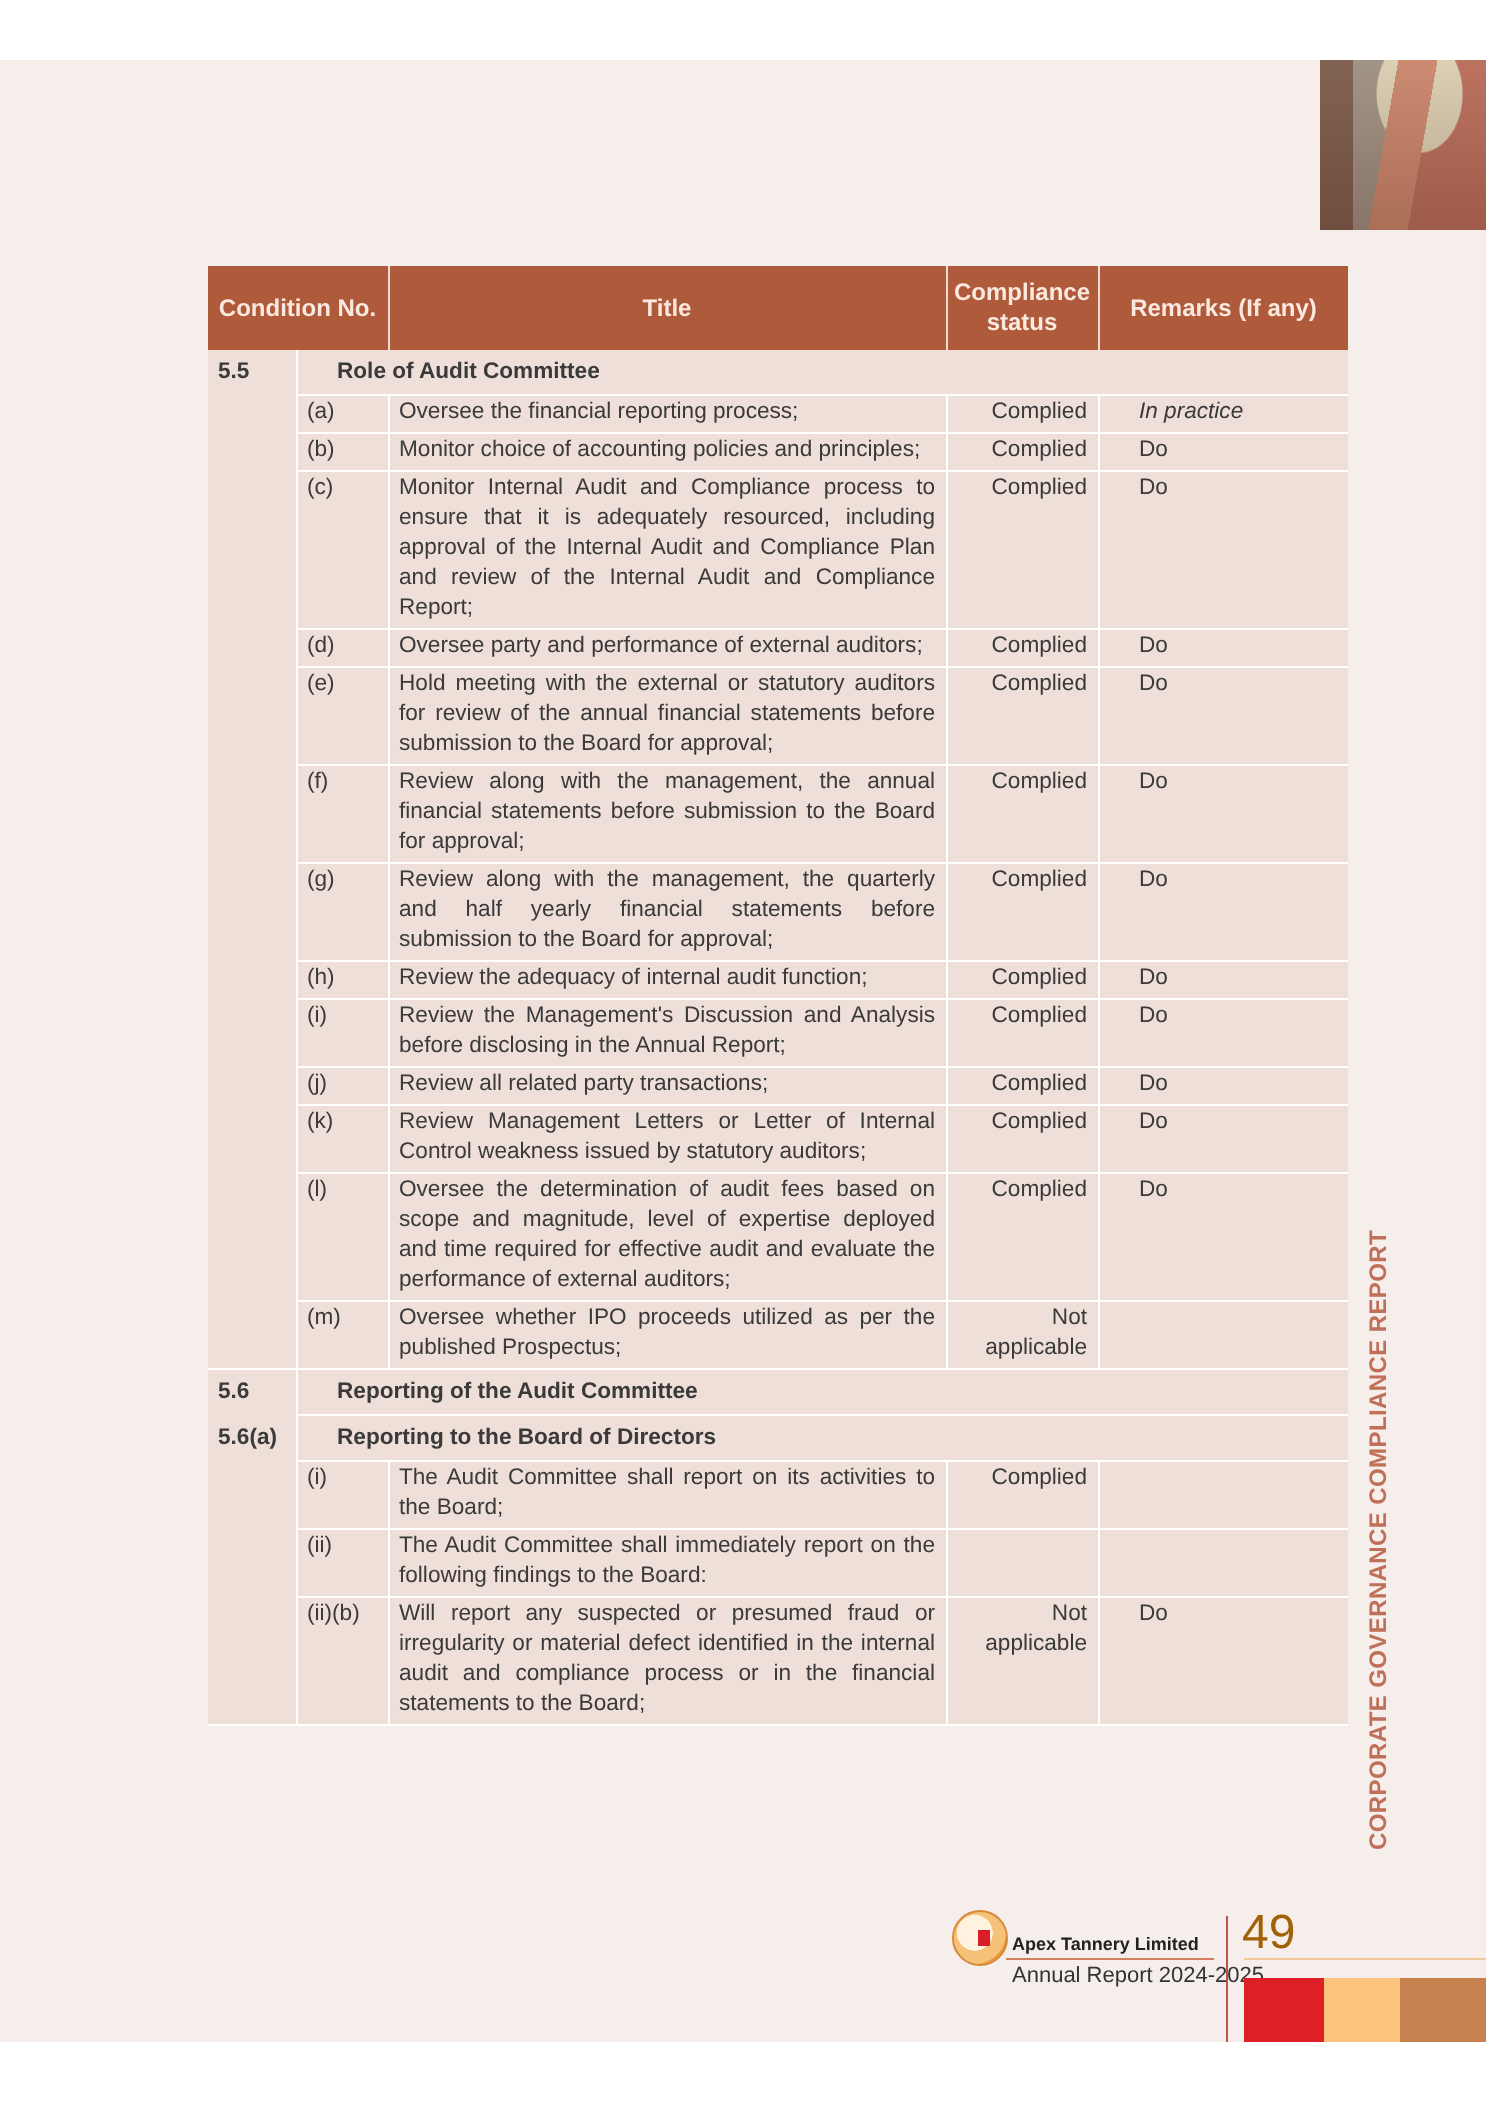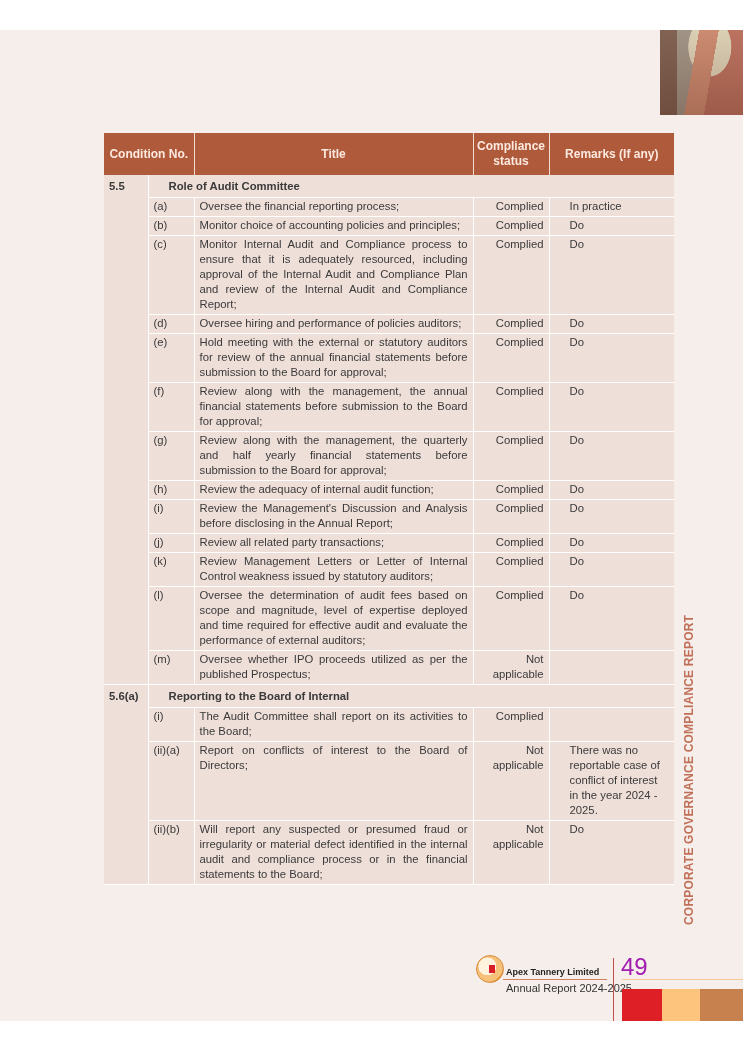--- a/index.html
+++ b/index.html
@@ -43,37 +43,37 @@
     background: #efdfd9; vertical-align: top;
     border-right: 1px solid #ffffff; border-bottom: 1px solid #ffffff;
     padding: 1px 5px 2px 5px;
   }
   .ctable td:last-child { border-right: none; padding-left: 20px; }
   .ctable tr.section td { font-weight: bold; padding-top: 4px; padding-bottom: 3px; }
   .ctable td.no-bottom { border-bottom: none; }
   .ctable td.title { text-align: justify; }
   .ctable td.status { text-align: right; }
   .ctable td.remark-center { text-align: left; }
-  .ctable td.remark-left { text-align: left; }
+  .ctable td.remark-left { text-align: left; font-style: italic; }
 
   .side-title {
     position: absolute; left: 682px; top: 925px; width: 320px;
     transform: rotate(-90deg); transform-origin: 0 0;
     color: #c07058; font-weight: bold; font-size: 12px; letter-spacing: 0.2px;
     white-space: nowrap;
   }
 
   .footer-logo { position: absolute; left: 476px; top: 955px; width: 26px; height: 26px; border-radius: 50%;
     background: radial-gradient(circle at 40% 40%, #fff3e0 0 40%, #f6c27a 41% 70%, #e99a3a 71%); border: 1px solid #d6893a; }
   .footer-logo .mark { position:absolute; left: 12px; top: 9px; width: 6px; height: 8px; background: #d91f26; }
   .company { position: absolute; left: 506px; top: 967px; font-size: 9px; font-weight: bold; color: #222; }
   .company-rule { position:absolute; left: 503px; top: 979px; width: 104px; height: 1px; background: #d08060; }
   .report-year { position: absolute; left: 506px; top: 982px; font-size: 11px; color: #333; }
   .vline { position: absolute; left: 613px; top: 958px; width: 1px; height: 63px; background: #c0504a; }
-  .page-num { position: absolute; left: 621px; top: 953px; font-size: 24px; color: #a21caf; }
+  .page-num { position: absolute; left: 621px; top: 953px; font-size: 24px; color: #a16207; }
   .num-rule { position:absolute; left: 622px; top: 979px; width: 121px; height: 1px; background: #f2c89a; }
   .bar { position: absolute; top: 989px; height: 32px; }
   .bar.b1 { left: 622px; width: 40px; background: #df1f26; }
   .bar.b2 { left: 662px; width: 38px; background: #fcc47c; }
   .bar.b3 { left: 700px; width: 43px; background: #c7814f; }
 </style>
 </head>
 <body>
 
 <div class="page"></div>
@@ -119,21 +119,21 @@
       <tr>
         <td class="no-bottom"></td>
         <td>(c)</td>
         <td class="title">Monitor Internal Audit and Compliance process to ensure that it is adequately resourced, including approval of the Internal Audit and Compliance Plan and review of the Internal Audit and Compliance Report;</td>
         <td class="status">Complied</td>
         <td class="remark-center">Do</td>
       </tr>
       <tr>
         <td class="no-bottom"></td>
         <td>(d)</td>
-        <td class="title">Oversee hiring and performance of policies auditors;</td>
+        <td class="title">Oversee party and performance of external auditors;</td>
         <td class="status">Complied</td>
         <td class="remark-center">Do</td>
       </tr>
       <tr>
         <td class="no-bottom"></td>
         <td>(e)</td>
         <td class="title">Hold meeting with the external or statutory auditors for review of the annual financial statements before submission to the Board for approval;</td>
         <td class="status">Complied</td>
         <td class="remark-center">Do</td>
       </tr>
@@ -187,36 +187,40 @@
         <td class="remark-center">Do</td>
       </tr>
       <tr>
         <td class=""></td>
         <td>(m)</td>
         <td class="title">Oversee whether IPO proceeds utilized as per the published Prospectus;</td>
         <td class="status">Not applicable</td>
         <td class="remark-center"></td>
       </tr>
       <tr class="section">
+        <td class="no-bottom">5.6</td>
+        <td colspan="4">Reporting of the Audit Committee</td>
+      </tr>
+      <tr class="section">
         <td class="no-bottom">5.6(a)</td>
-        <td colspan="4">Reporting to the Board of Internal</td>
+        <td colspan="4">Reporting to the Board of Directors</td>
       </tr>
       <tr>
         <td class="no-bottom"></td>
         <td>(i)</td>
         <td class="title">The Audit Committee shall report on its activities to the Board;</td>
         <td class="status">Complied</td>
         <td class="remark-center"></td>
       </tr>
       <tr>
         <td class="no-bottom"></td>
-        <td>(ii)(a)</td>
-        <td class="title">Report on conflicts of interest to the Board of Directors;</td>
-        <td class="status">Not applicable</td>
-        <td class="remark-left">There was no reportable case of conflict of interest in the year 2024 - 2025.</td>
+        <td>(ii)</td>
+        <td class="title">The Audit Committee shall immediately report on the following findings to the Board:</td>
+        <td class="status"></td>
+        <td class="remark-center"></td>
       </tr>
       <tr>
         <td class=""></td>
         <td>(ii)(b)</td>
         <td class="title">Will report any suspected or presumed fraud or irregularity or material defect identified in the internal audit and compliance process or in the financial statements to the Board;</td>
         <td class="status">Not applicable</td>
         <td class="remark-center">Do</td>
       </tr>
     </tbody>
 </table>

